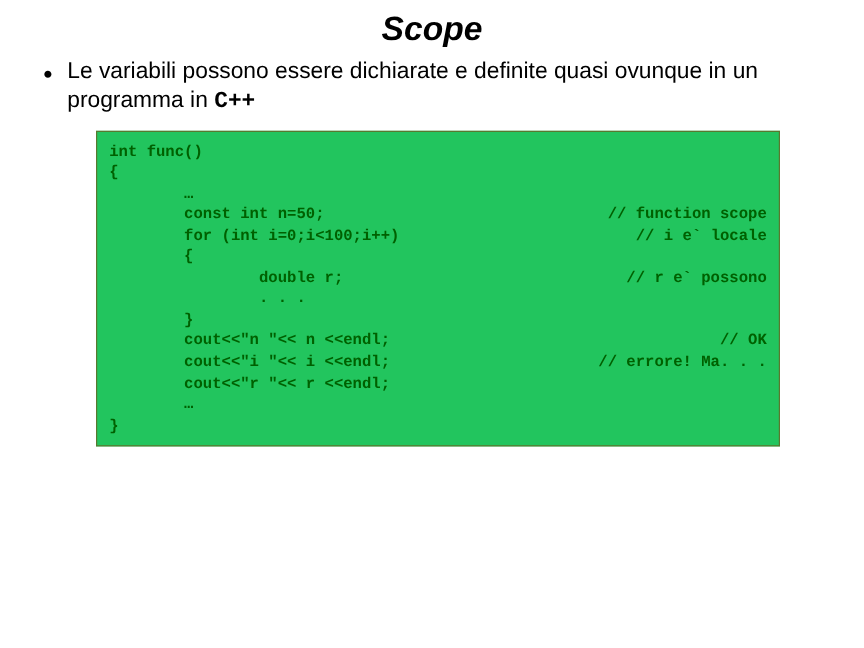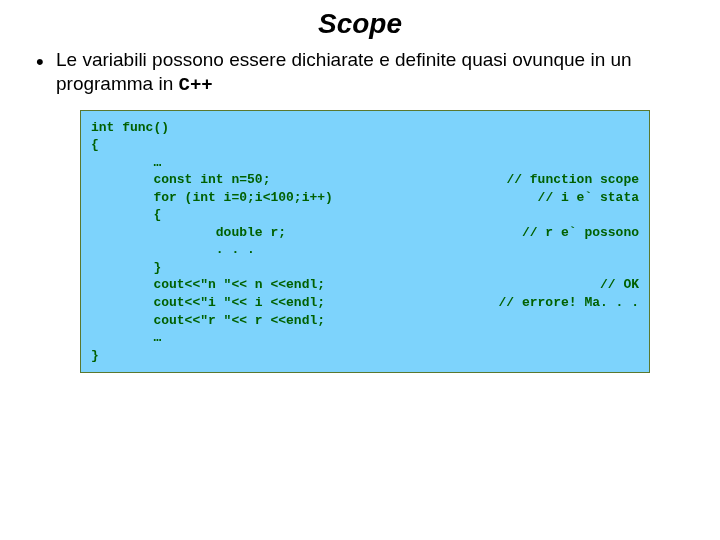--- a/index.html
+++ b/index.html
@@ -44,21 +44,21 @@
   }
   .mono-inline {
     font-family: "Courier New", monospace;
     font-weight: bold;
   }
   .underline { text-decoration: underline; }
   .italic { font-style: italic; }
   .codebox {
     margin: 8px 40px 0 50px;
     border: 1px solid #5a782f;
-    background: #7dd3fc;
+    background: #22c55e;
     padding: 8px 10px;
     font-family: "Courier New", monospace;
     font-size: 13px;
     font-weight: bold;
     color: #006000;
     line-height: 1.35;
   }
   .codebox .row {
     display: flex;
     white-space: pre;
@@ -76,21 +76,21 @@
     <li>
       <span>Le variabili possono essere dichiarate e definite quasi ovunque in un programma in </span><span class="mono-inline">C++</span>
     </li>
   </ul>
 
   <div class="codebox">
     <div class="row"><span class="left">int func()</span><span class="right"></span></div>
     <div class="row"><span class="left">{</span><span class="right"></span></div>
     <div class="row"><span class="left">        …</span><span class="right"></span></div>
     <div class="row"><span class="left">        const int n=50;</span><span class="right">// function scope</span></div>
-    <div class="row"><span class="left">        for (int i=0;i&lt;100;i++)</span><span class="right">// i e` stata</span></div>
+    <div class="row"><span class="left">        for (int i=0;i&lt;100;i++)</span><span class="right">// i e` locale</span></div>
     <div class="row"><span class="left">        {</span><span class="right"></span></div>
     <div class="row"><span class="left">                double r;</span><span class="right">// r e` possono</span></div>
     <div class="row"><span class="left">                . . .</span><span class="right"></span></div>
     <div class="row"><span class="left">        }</span><span class="right"></span></div>
     <div class="row"><span class="left">        cout&lt;&lt;"n "&lt;&lt; n &lt;&lt;endl;</span><span class="right">// OK</span></div>
     <div class="row"><span class="left">        cout&lt;&lt;"i "&lt;&lt; i &lt;&lt;endl;</span><span class="right">// errore! Ma. . .</span></div>
     <div class="row"><span class="left">        cout&lt;&lt;"r "&lt;&lt; r &lt;&lt;endl;</span></div>
     <div class="row"><span class="left">        …</span><span class="right"></span></div>
     <div class="row"><span class="left">}</span><span class="right"></span></div>
   </div>

